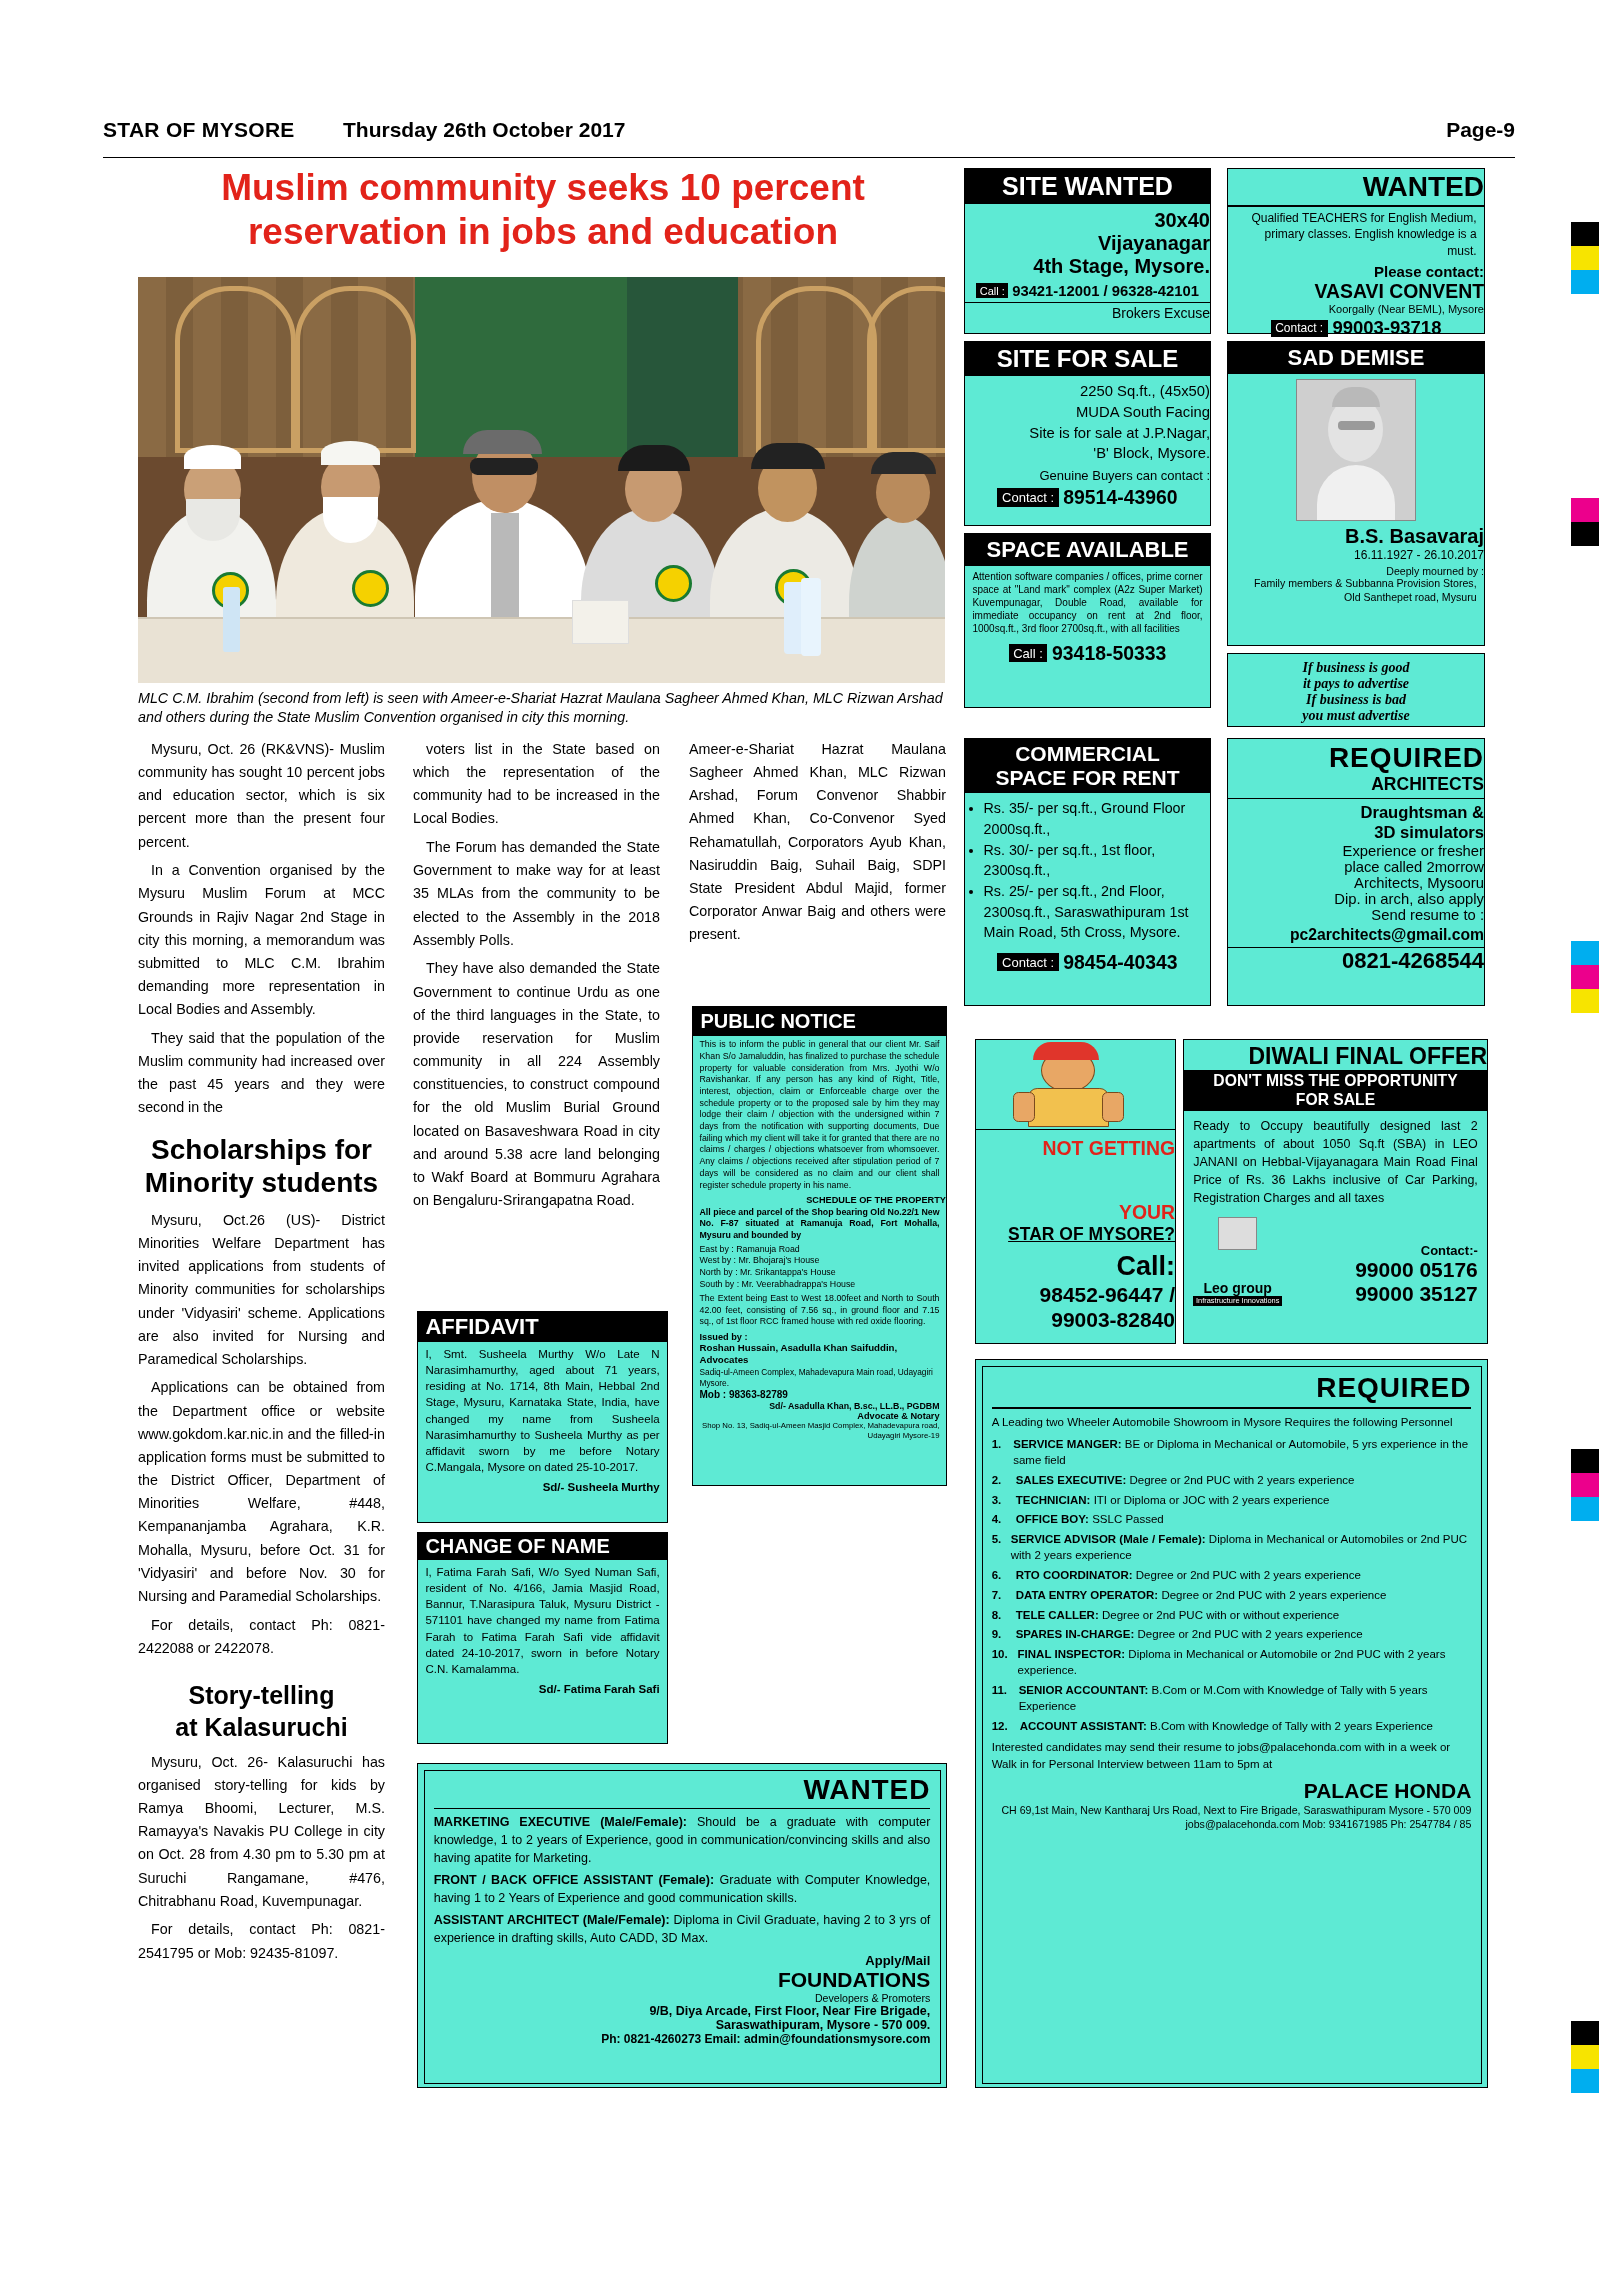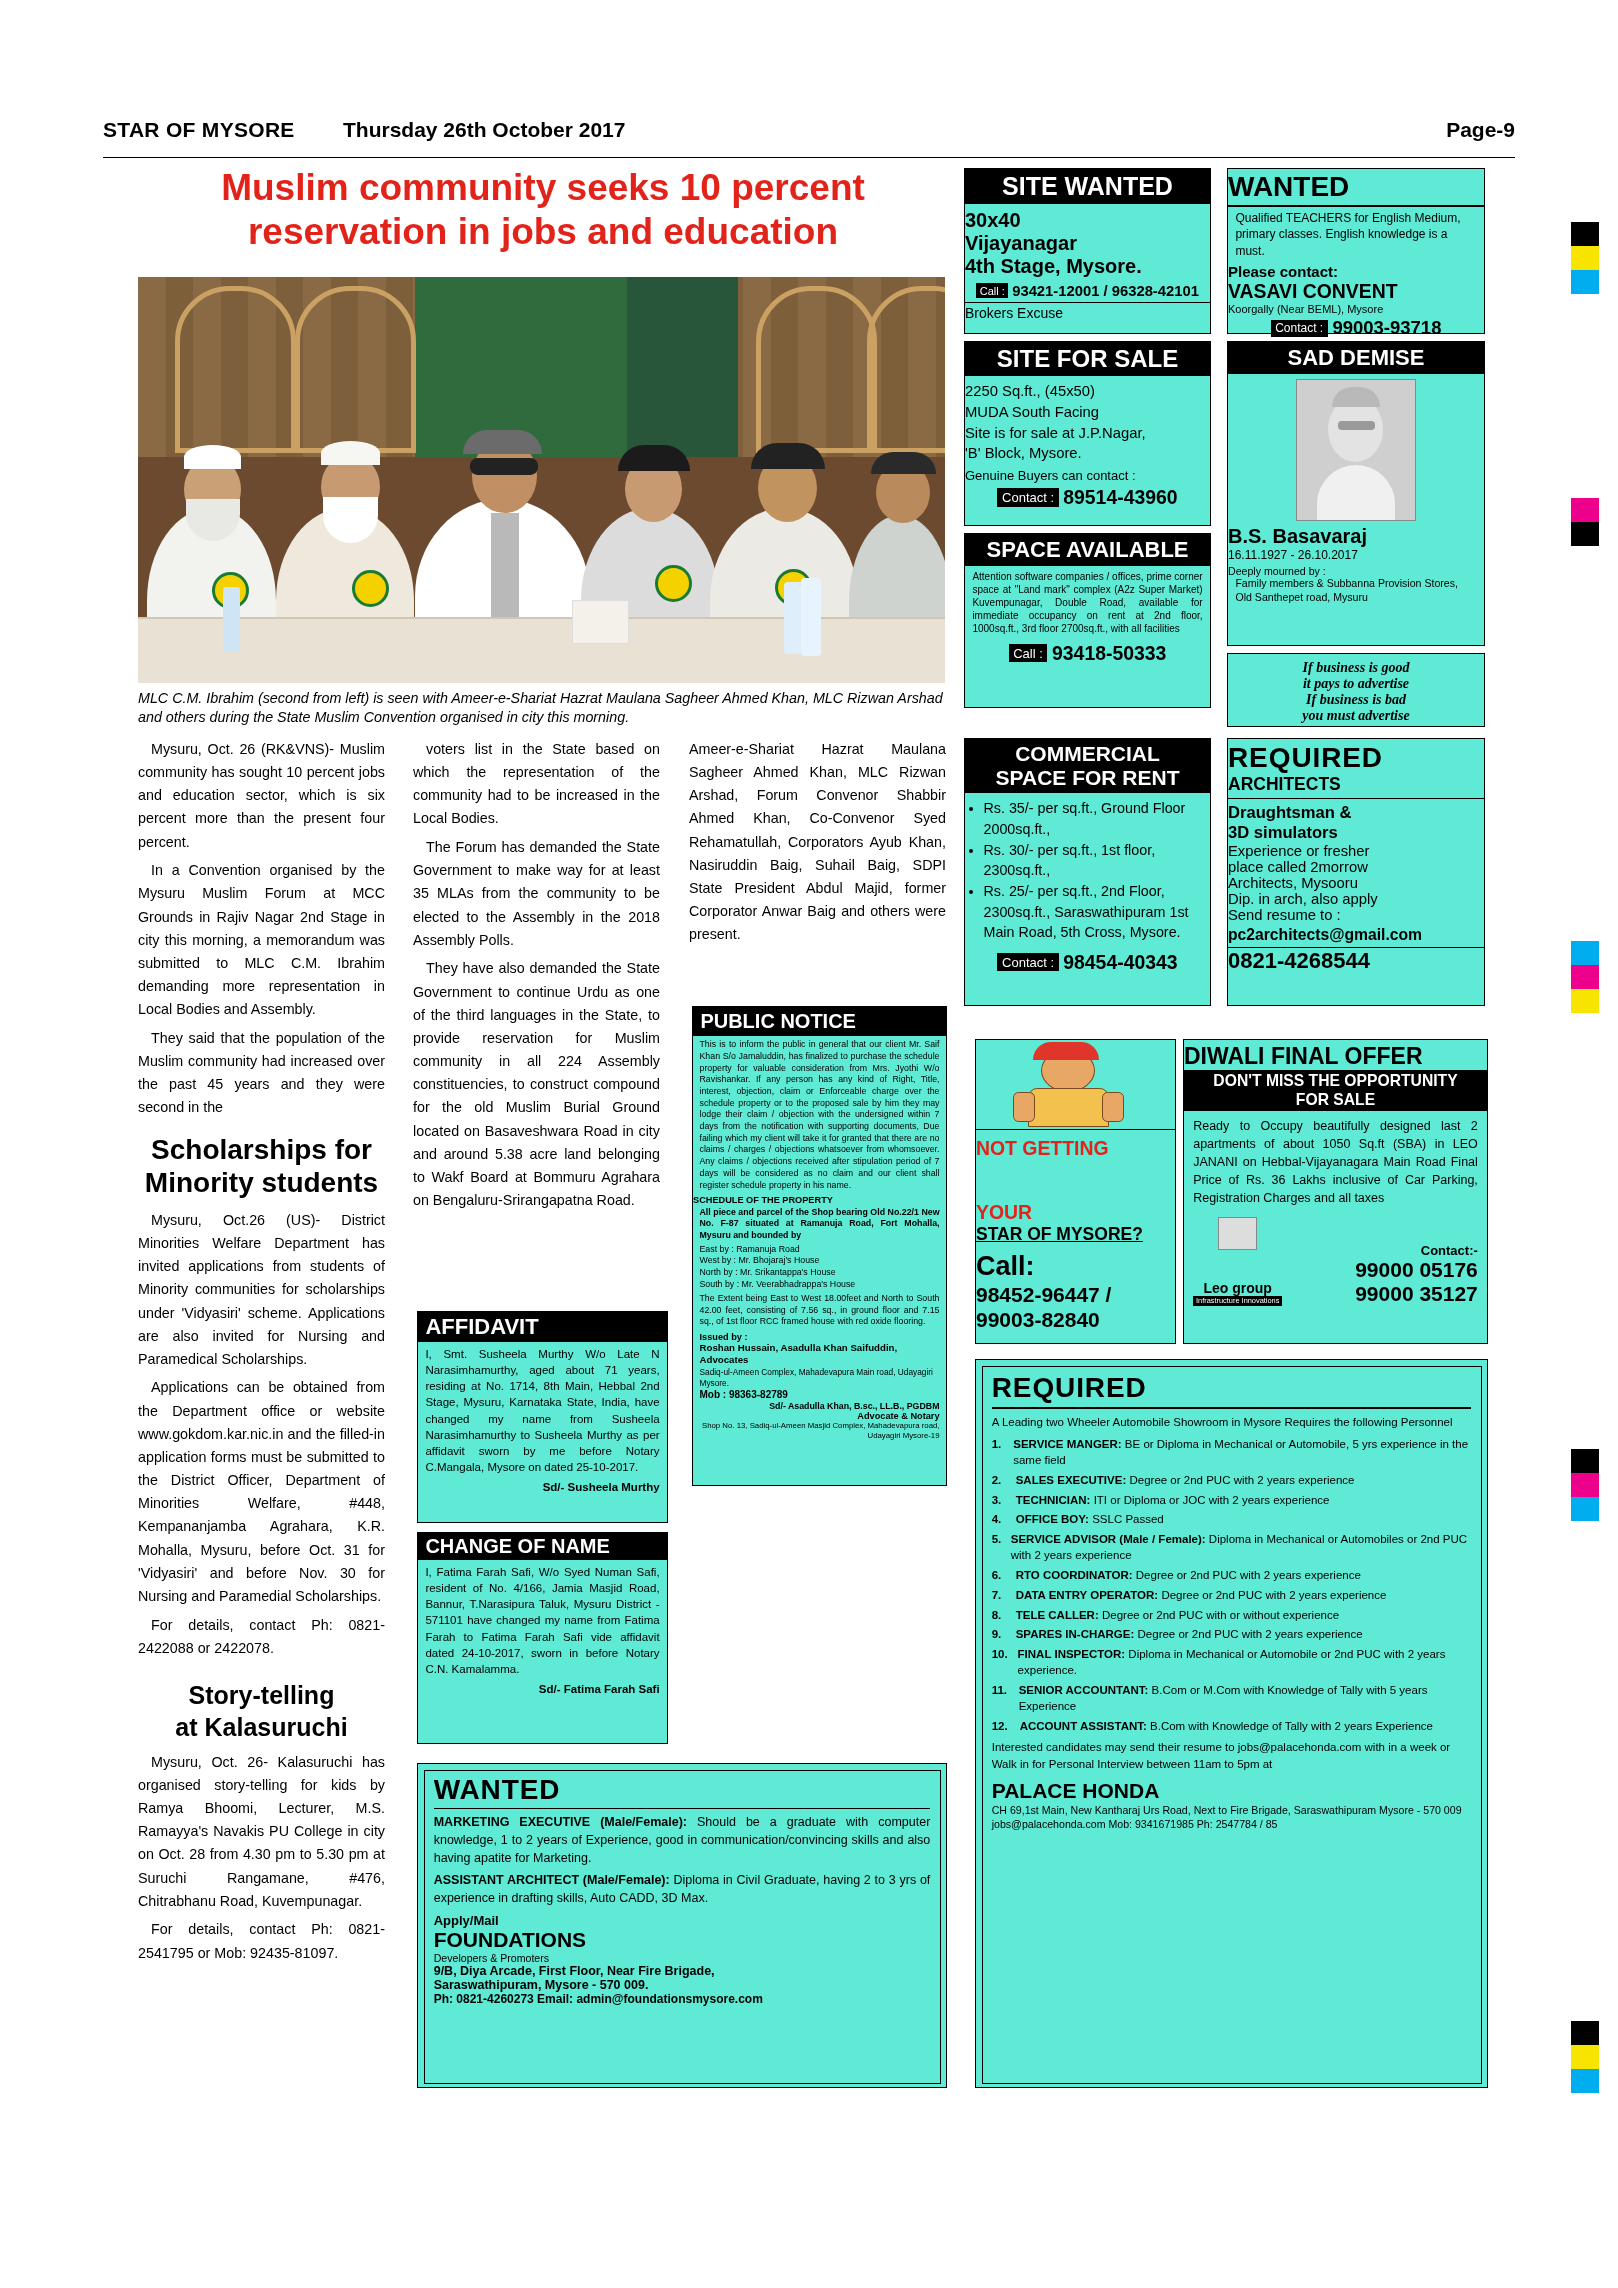--- a/index.html
+++ b/index.html
@@ -38,21 +38,21 @@
   .caption{position:absolute;left:138px;top:689px;width:807px;font-size:14.3px;font-style:italic;line-height:1.35;}
   
   .col{position:absolute;font-size:14.3px;line-height:1.62;text-align:justify;}
   .col p{margin:0 0 5.5px 0;text-indent:13px;}
   .col p.noind{text-indent:0;}
   .subhead{font-size:28px;font-weight:bold;text-align:center;line-height:1.2;margin:13px 0 9.2px;}
   .subhead.small{font-size:25px;}
   
   .ad{position:absolute;border:1.8px solid #000;background:#5eead4;box-sizing:border-box;}
   .ad-title{background:#000;color:#fff;text-align:center;font-weight:bold;}
-  .ctr{text-align:left;}
+  .ctr{text-align:right;}
   .bold{font-weight:bold;}
   .blkband{background:#000;color:#fff;text-align:center;font-weight:bold;}
   .tiny{font-size:10px;line-height:1.3;}
   .md{font-size:14.8px;line-height:1.4;}
   
   .redtxt{color:#e2231a;margin-top:41px;}
 </style>
 </head>
 <body>
 
@@ -390,20 +390,24 @@
   </div>
 
   <div class="ad" style="left:417px;top:1763px;width:530px;height:325px;">
     <div style="margin:5.5px;border:0.9px solid #000;height:314px;box-sizing:border-box;padding:3.7px 9.2px;">
       <div class="ctr bold" style="font-size:28px;border-bottom:1.8px solid #000;padding-bottom:1.8px;letter-spacing:0.9px;">WANTED</div>
       <div style="font-size:12.5px;line-height:1.42;margin-top:5.5px;text-align:justify;">
         <b>MARKETING EXECUTIVE (Male/Female):</b>
         <span>Should be a graduate with computer knowledge, 1 to 2 years of Experience, good in communication/convincing skills and also having apatite for Marketing.</span>
       </div>
       <div style="font-size:12.5px;line-height:1.42;margin-top:4.6px;text-align:justify;">
+        <b>FRONT / BACK OFFICE ASSISTANT (Female):</b>
+        <span>Graduate with Computer Knowledge, having 1 to 2 Years of Experience and good communication skills.</span>
+      </div>
+      <div style="font-size:12.5px;line-height:1.42;margin-top:4.6px;text-align:justify;">
         <b>ASSISTANT ARCHITECT (Male/Female):</b>
         <span>Diploma in Civil Graduate, having 2 to 3 yrs of experience in drafting skills, Auto CADD, 3D Max.</span>
       </div>
       <div class="ctr bold" style="font-size:13px;margin-top:5.5px;">Apply/Mail</div>
       <div class="ctr bold" style="font-size:21px;">FOUNDATIONS</div>
       <div class="ctr" style="font-size:10.6px;">Developers &amp; Promoters</div>
       <div class="ctr bold" style="font-size:12.5px;">9/B, Diya Arcade, First Floor, Near Fire Brigade,</div>
       <div class="ctr bold" style="font-size:12.5px;">Saraswathipuram, Mysore - 570 009.</div>
       <div class="ctr bold" style="font-size:12px;">Ph: 0821-4260273 Email: admin@foundationsmysore.com</div>
     </div>

